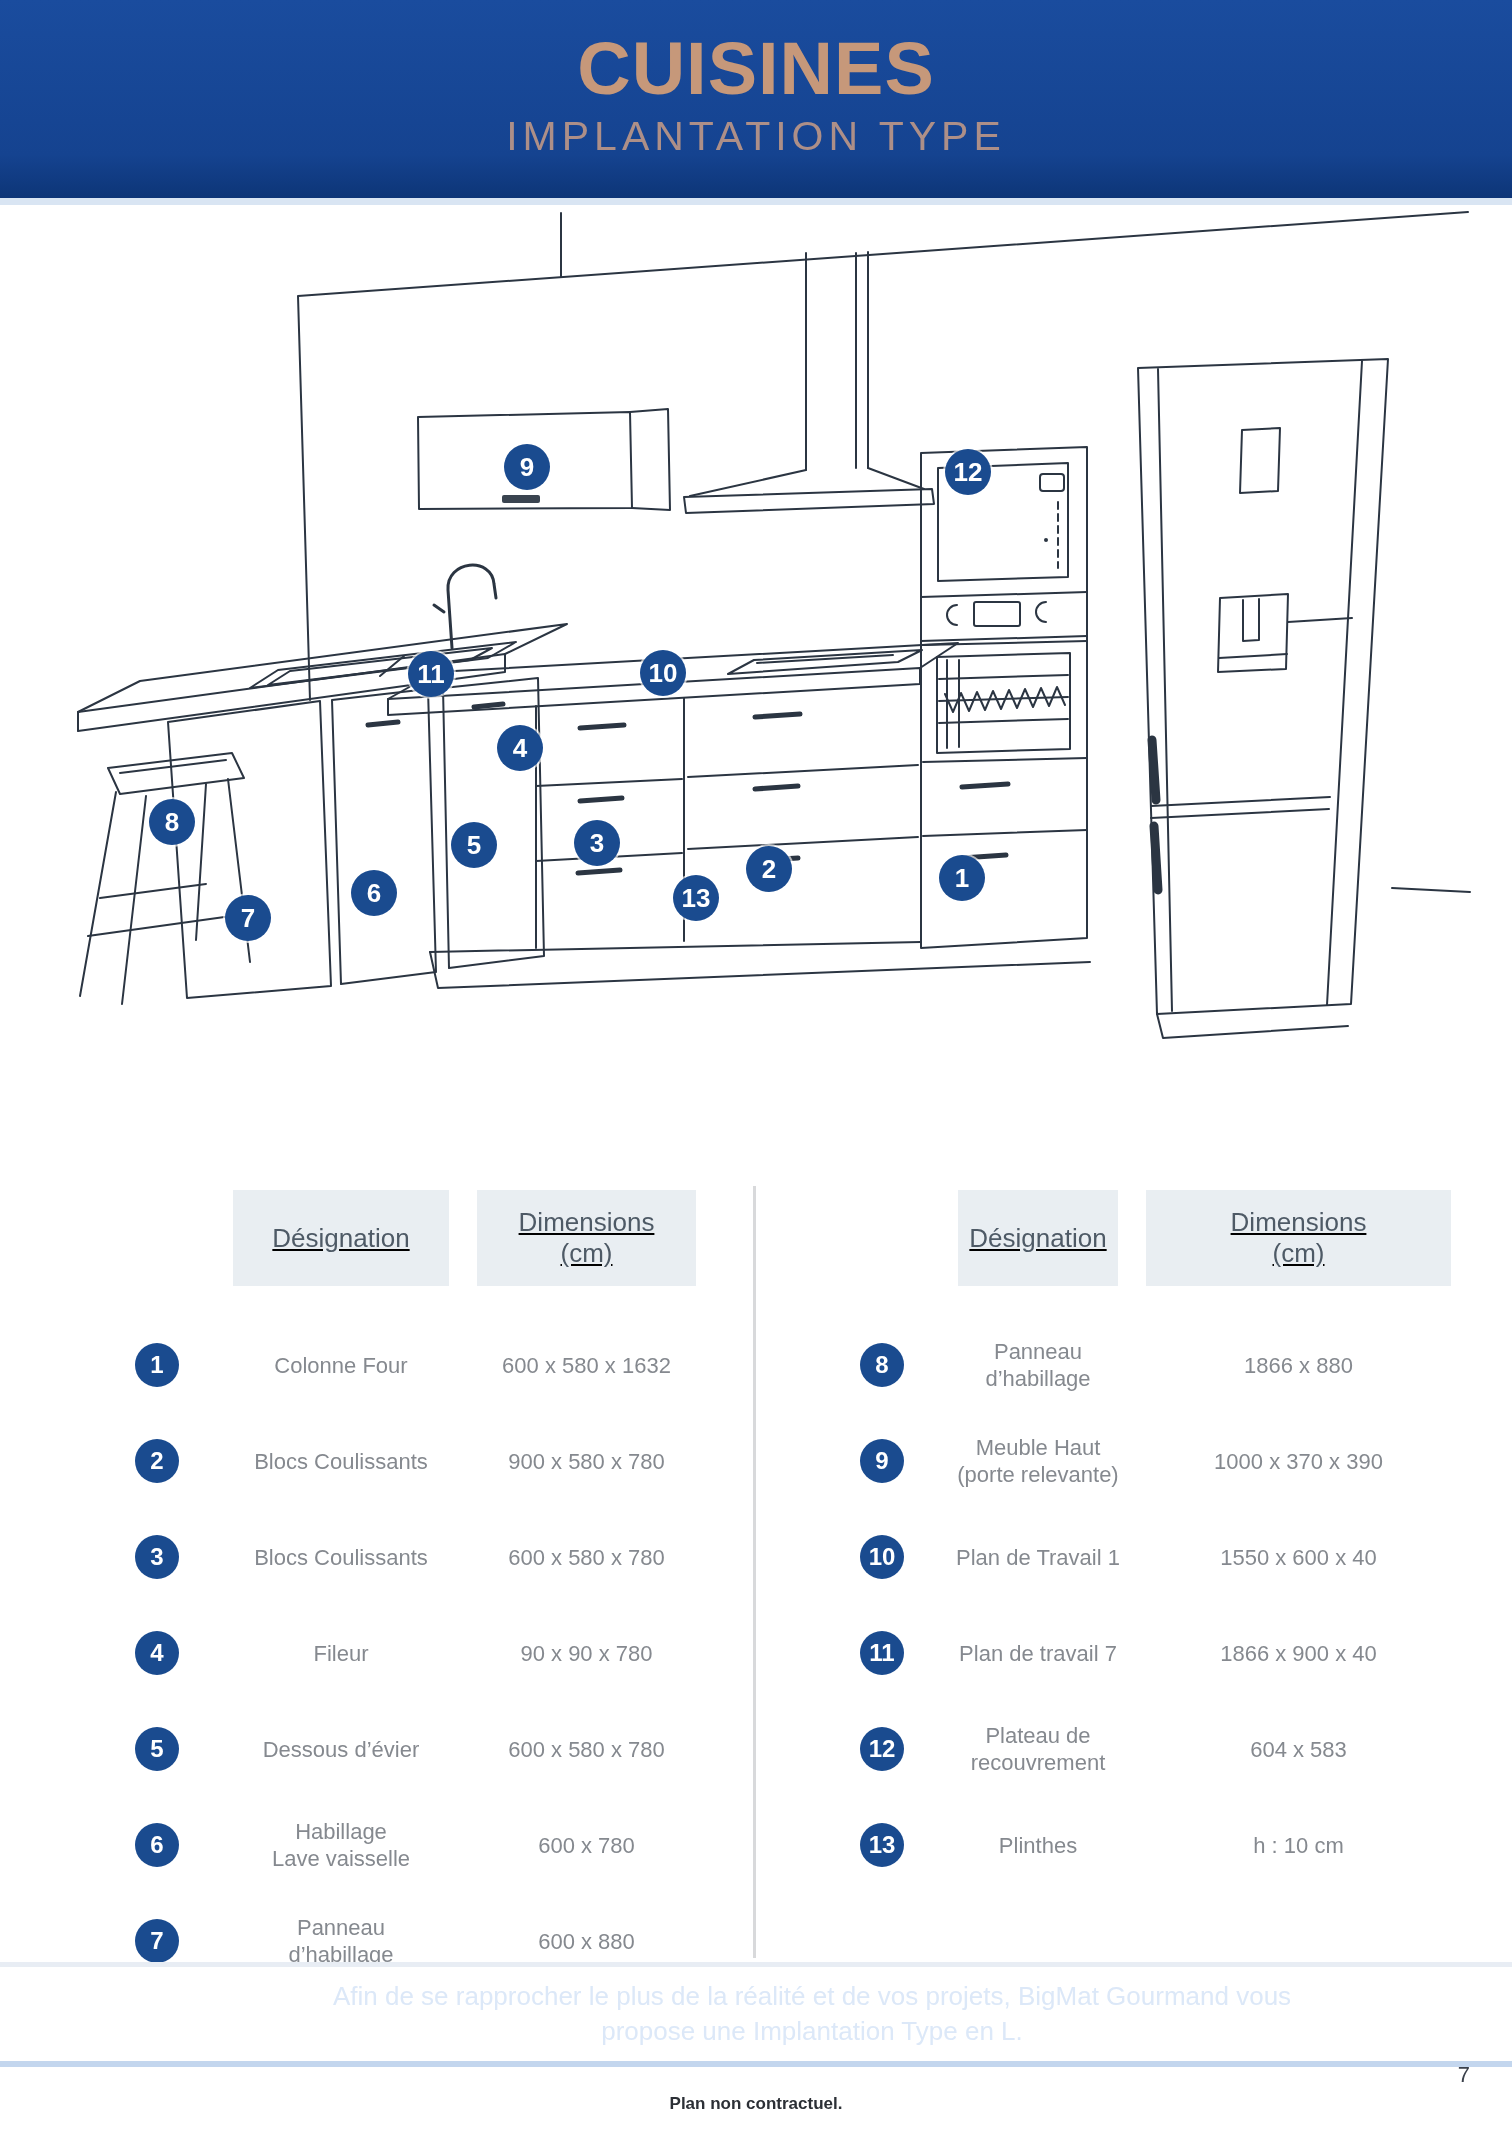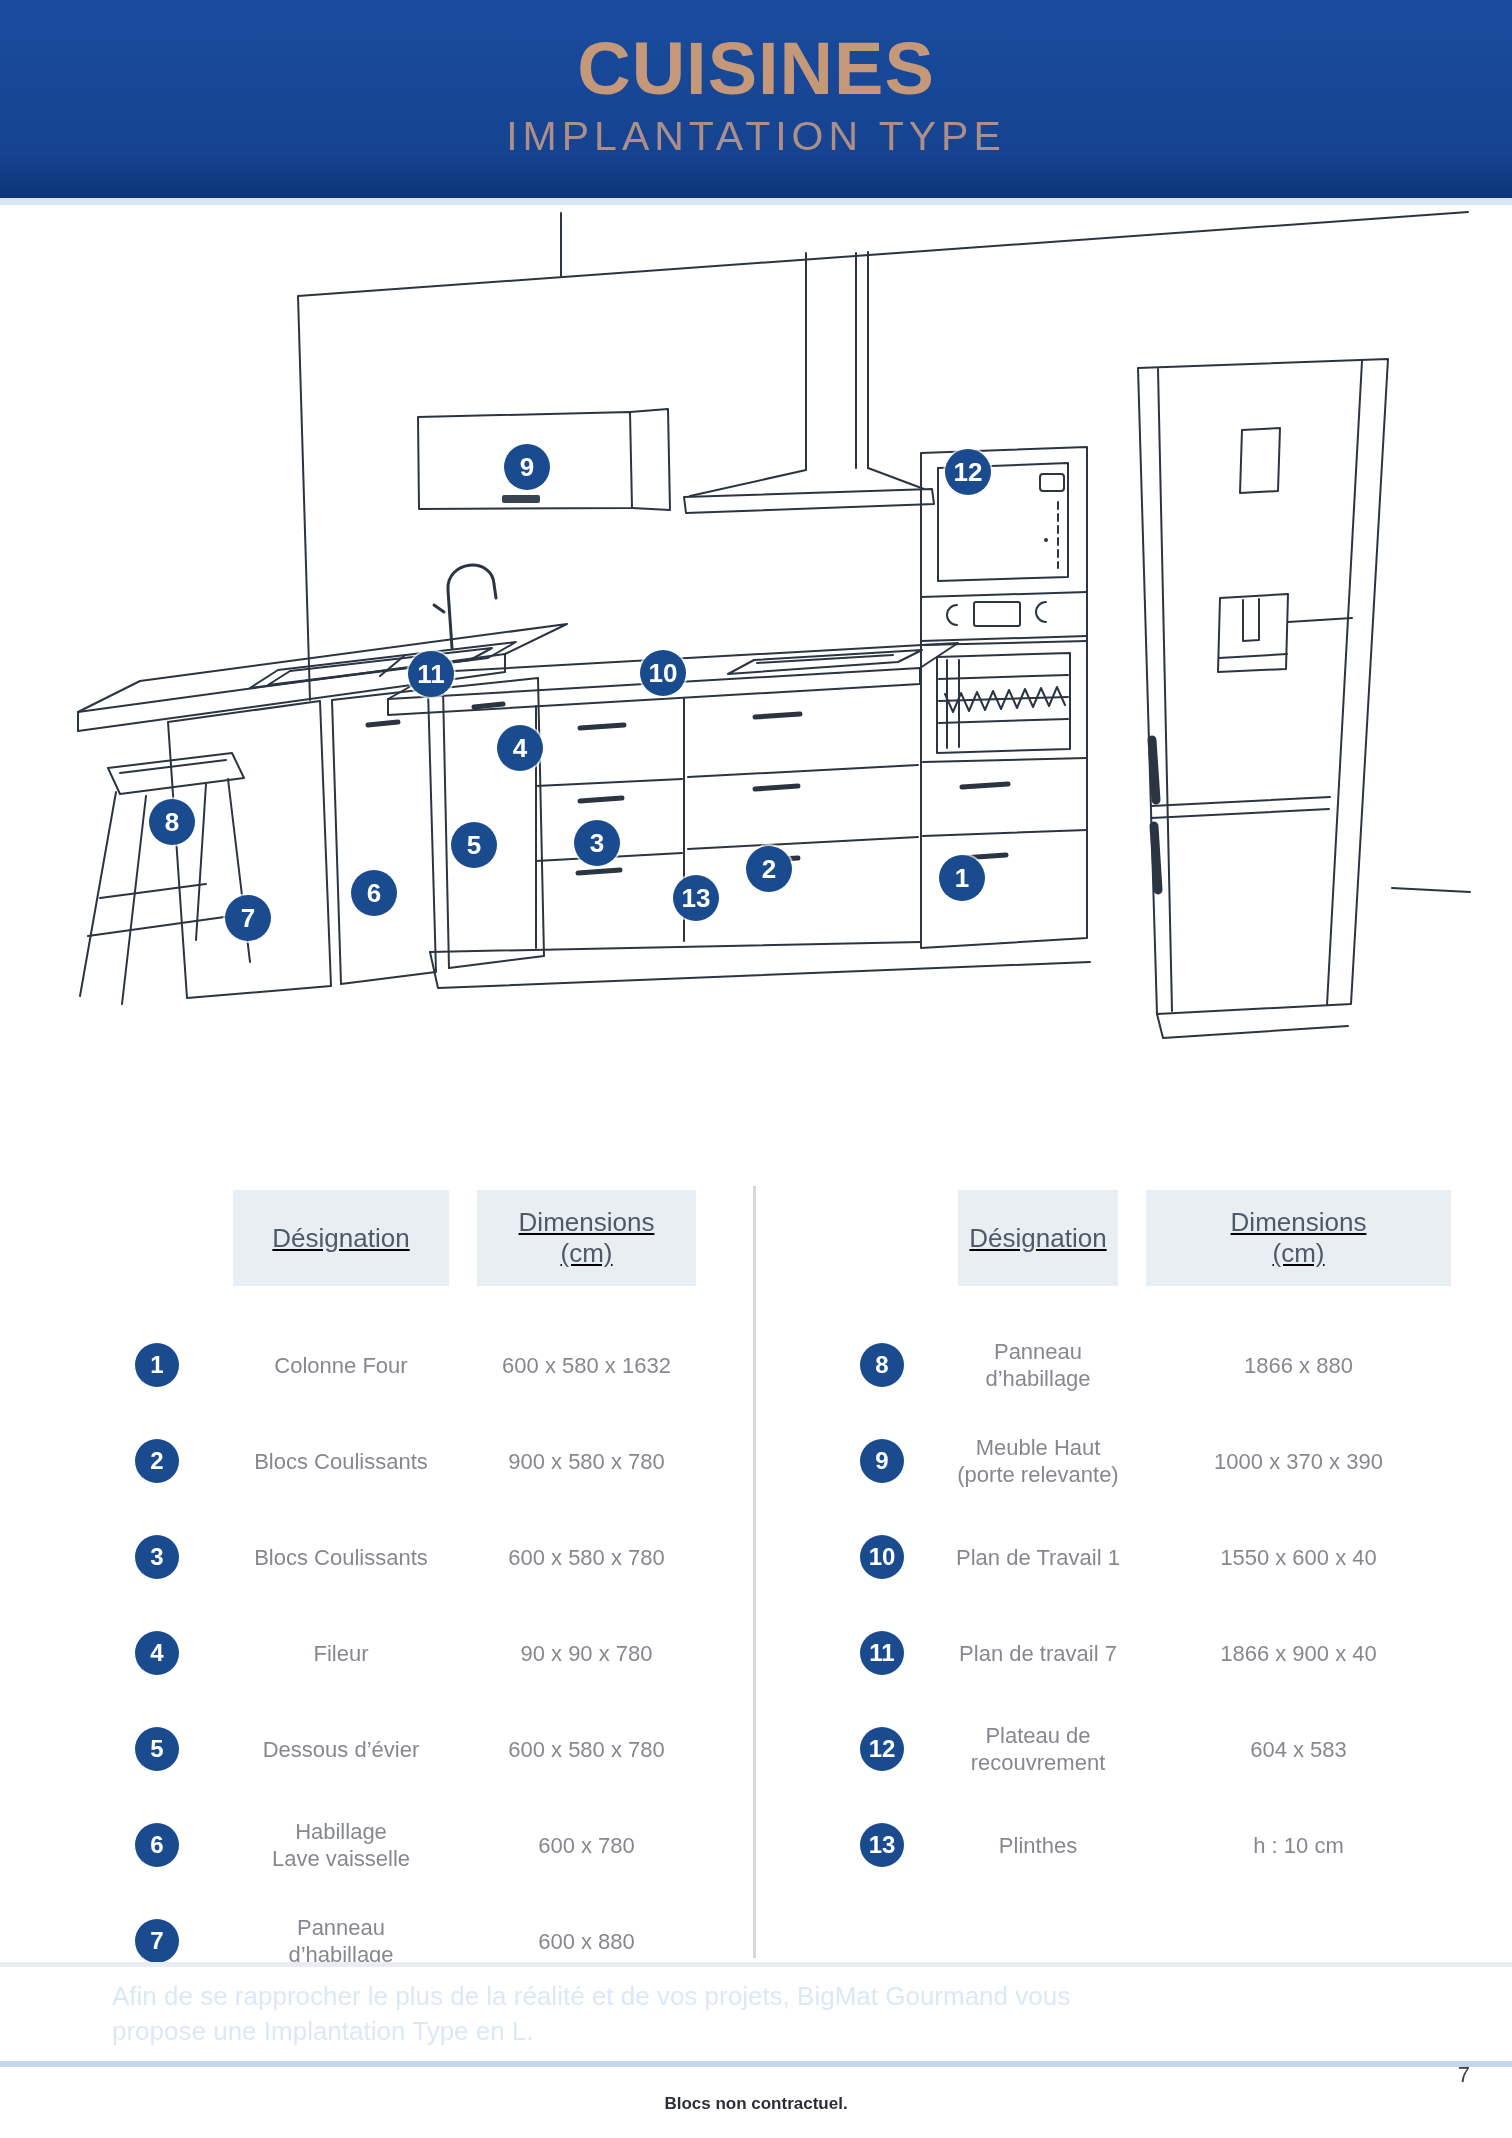--- a/index.html
+++ b/index.html
@@ -42,21 +42,21 @@
   .head-cell{background:#e9eef2; height:96px; margin:0 14px; display:flex; align-items:center; justify-content:center;
     font-size:26px; color:#4e5a66; text-align:center; line-height:31px; white-space:pre-line;}
   .num-badge{width:44px; height:44px; border-radius:50%; background:#1a4b8f; color:#fff;
     font-size:24px; font-weight:bold; display:flex; align-items:center; justify-content:center; margin:0 auto;}
   .cell-designation,.cell-dimensions{font-size:22px; color:#85898f; text-align:center; line-height:27px; white-space:pre-line;}
 
   
   .footer-banner{position:absolute; left:0; top:1962px; width:1512px; height:94px;
     background:linear-gradient(#1a4c9e 0%, #15439 0%, #164693 80%, #0d3577 100%);
     border-top:5px solid #e8edf4; border-bottom:6px solid #c3d6ee; box-sizing:content-box;}
-  .footer-banner .line{margin-left:112px; font-size:26px; color:#dce8f8; line-height:35px;}
+  .footer-banner .line{margin-left:112px; font-size:26px; color:#dce8f8; line-height:35px;text-align:center;}
   .footer-banner .line:first-child{margin-top:12px;}
   .page-number{position:absolute; left:1430px; top:2062px; width:40px; text-align:right; font-size:22px; color:#3a404a;}
   .footnote{position:absolute; left:0; top:2094px; width:1512px; text-align:center; font-size:17px; font-weight:bold; color:#2c3036;}
 </style>
 </head>
 <body>
 
 <div class="page">
 
   <div class="top-banner">
@@ -249,15 +249,15 @@
       <div class="cell-designation">Plinthes</div>
       <div class="cell-dimensions">h : 10 cm</div>
     </div>
   </div>
 
   <div class="footer-banner">
     <div class="line">Afin de se rapprocher le plus de la réalité et de vos projets, BigMat Gourmand vous</div>
     <div class="line">propose une Implantation Type en L.</div>
   </div>
   <div class="page-number">7</div>
-  <div class="footnote">Blocs non contractuel.</div>
+  <div class="footnote">Plan non contractuel.</div>
 
 </div>
 
 </body></html>

